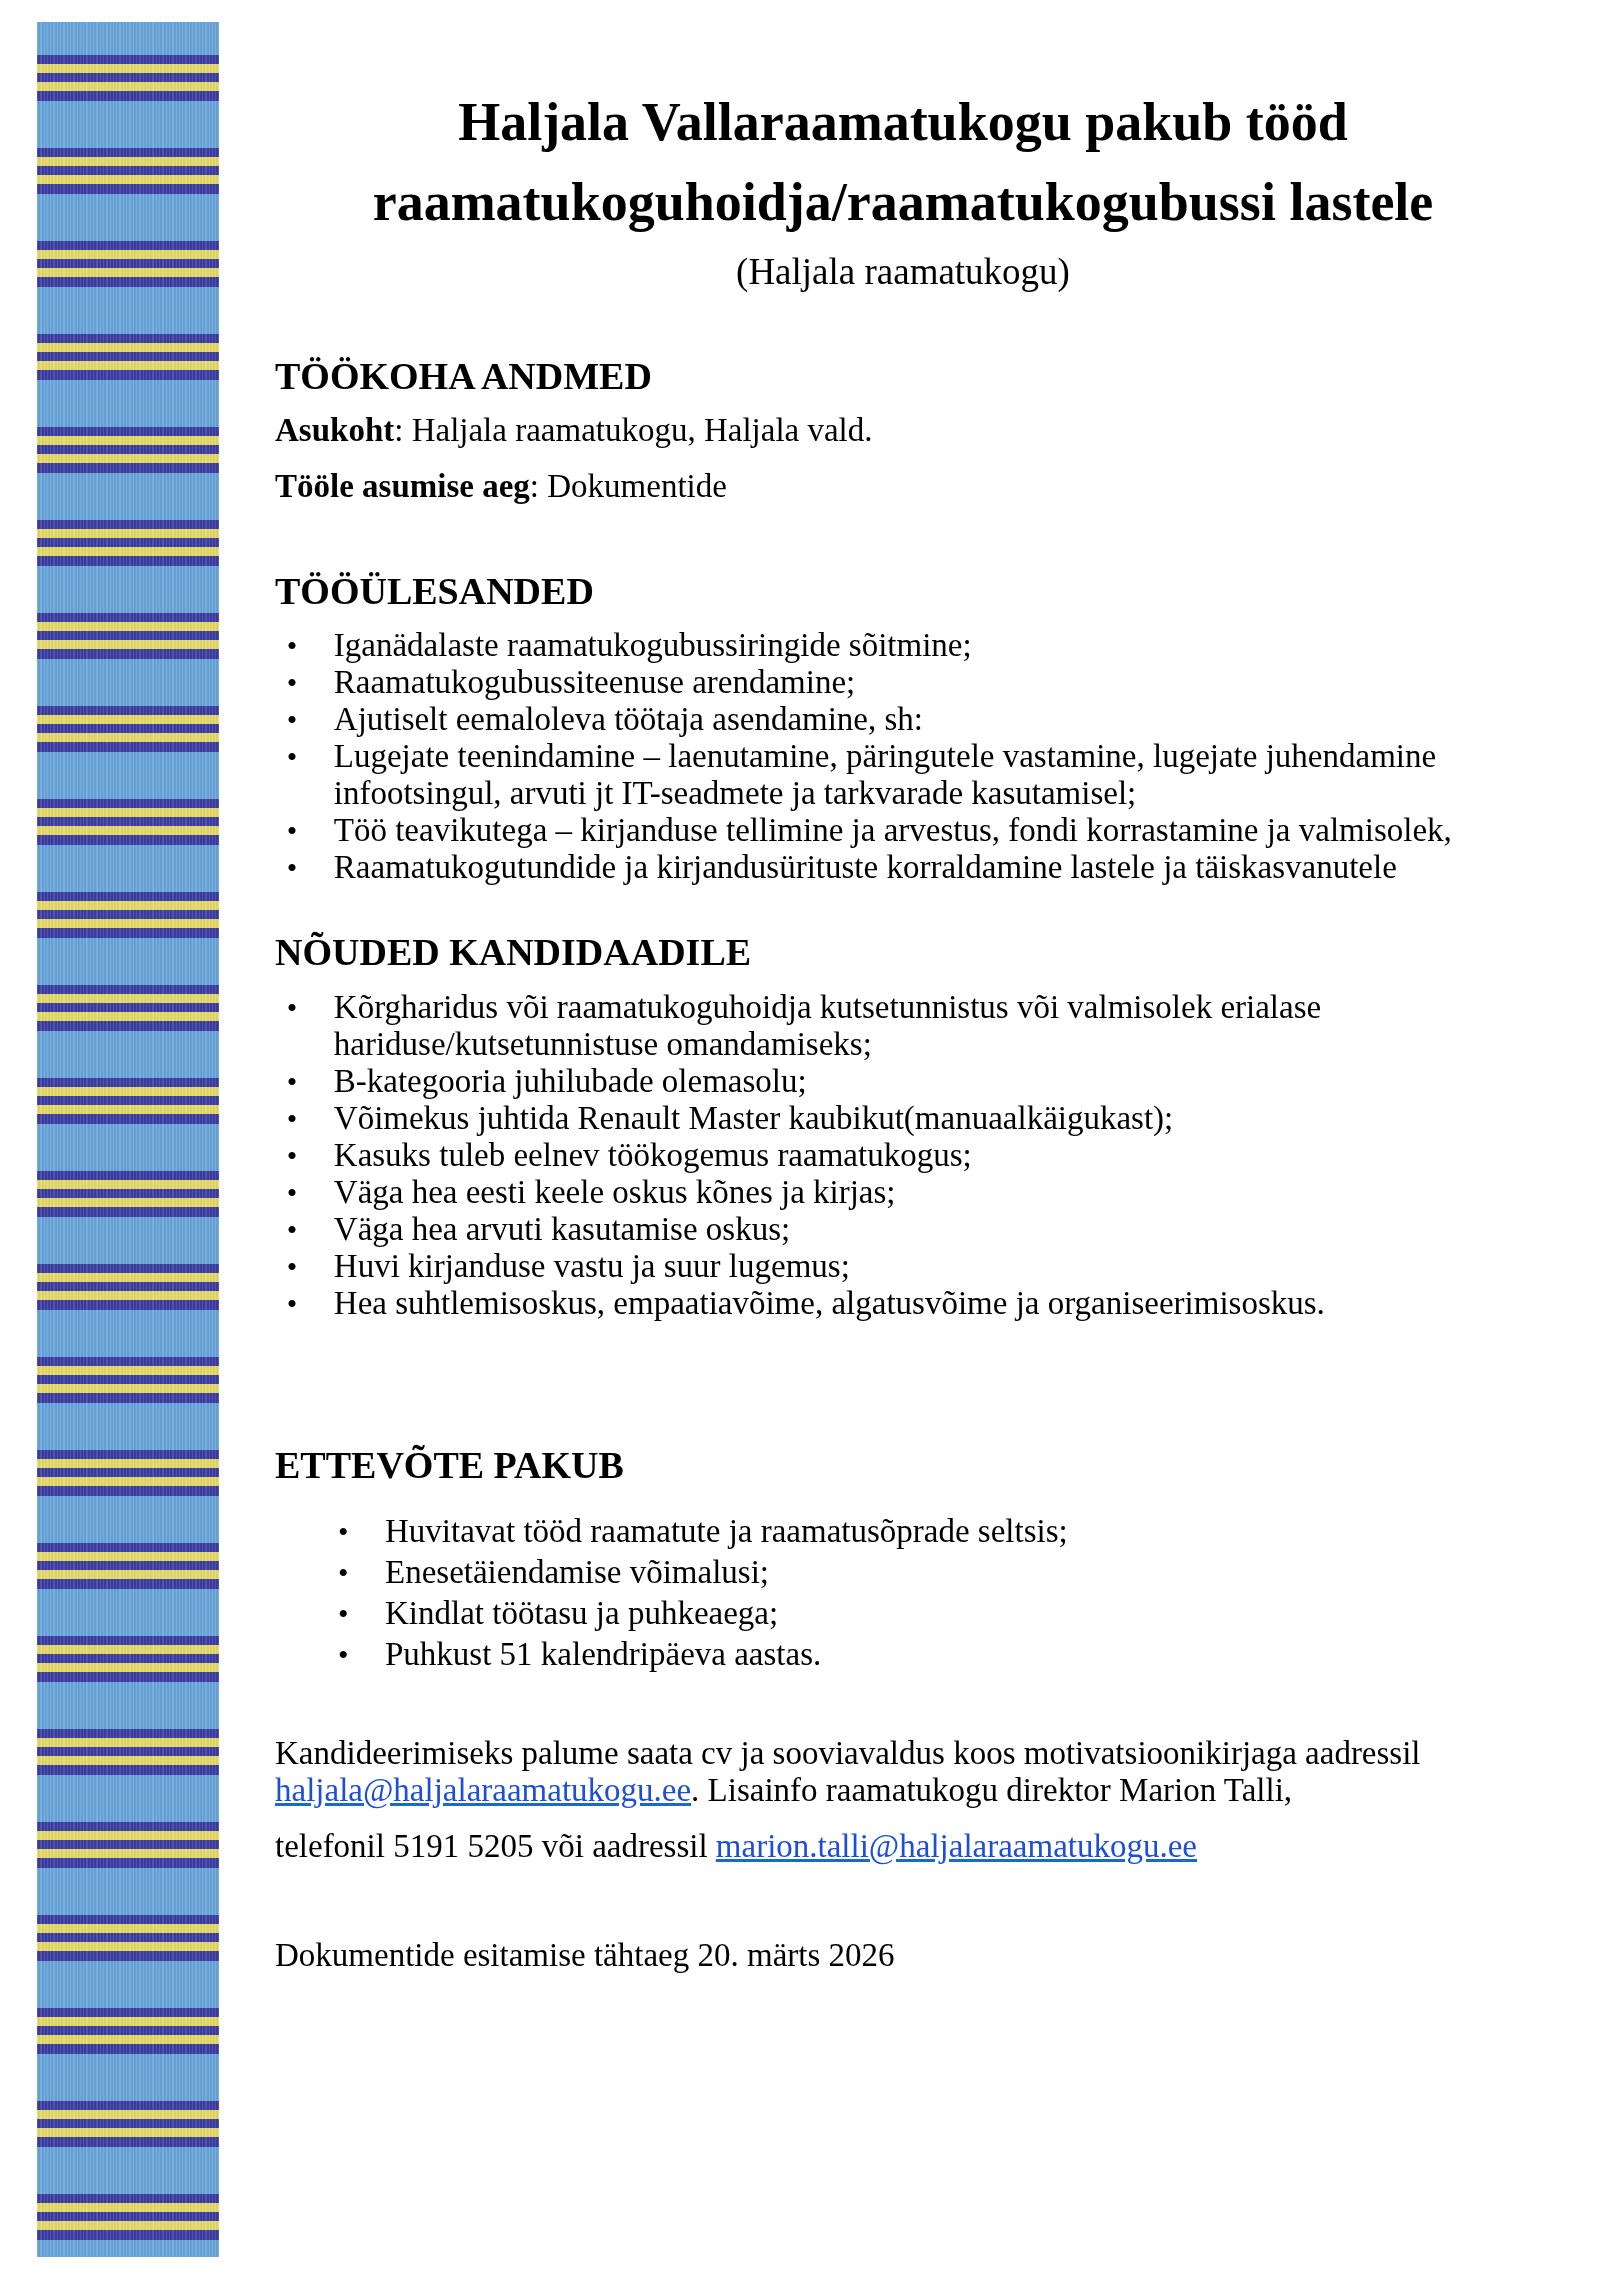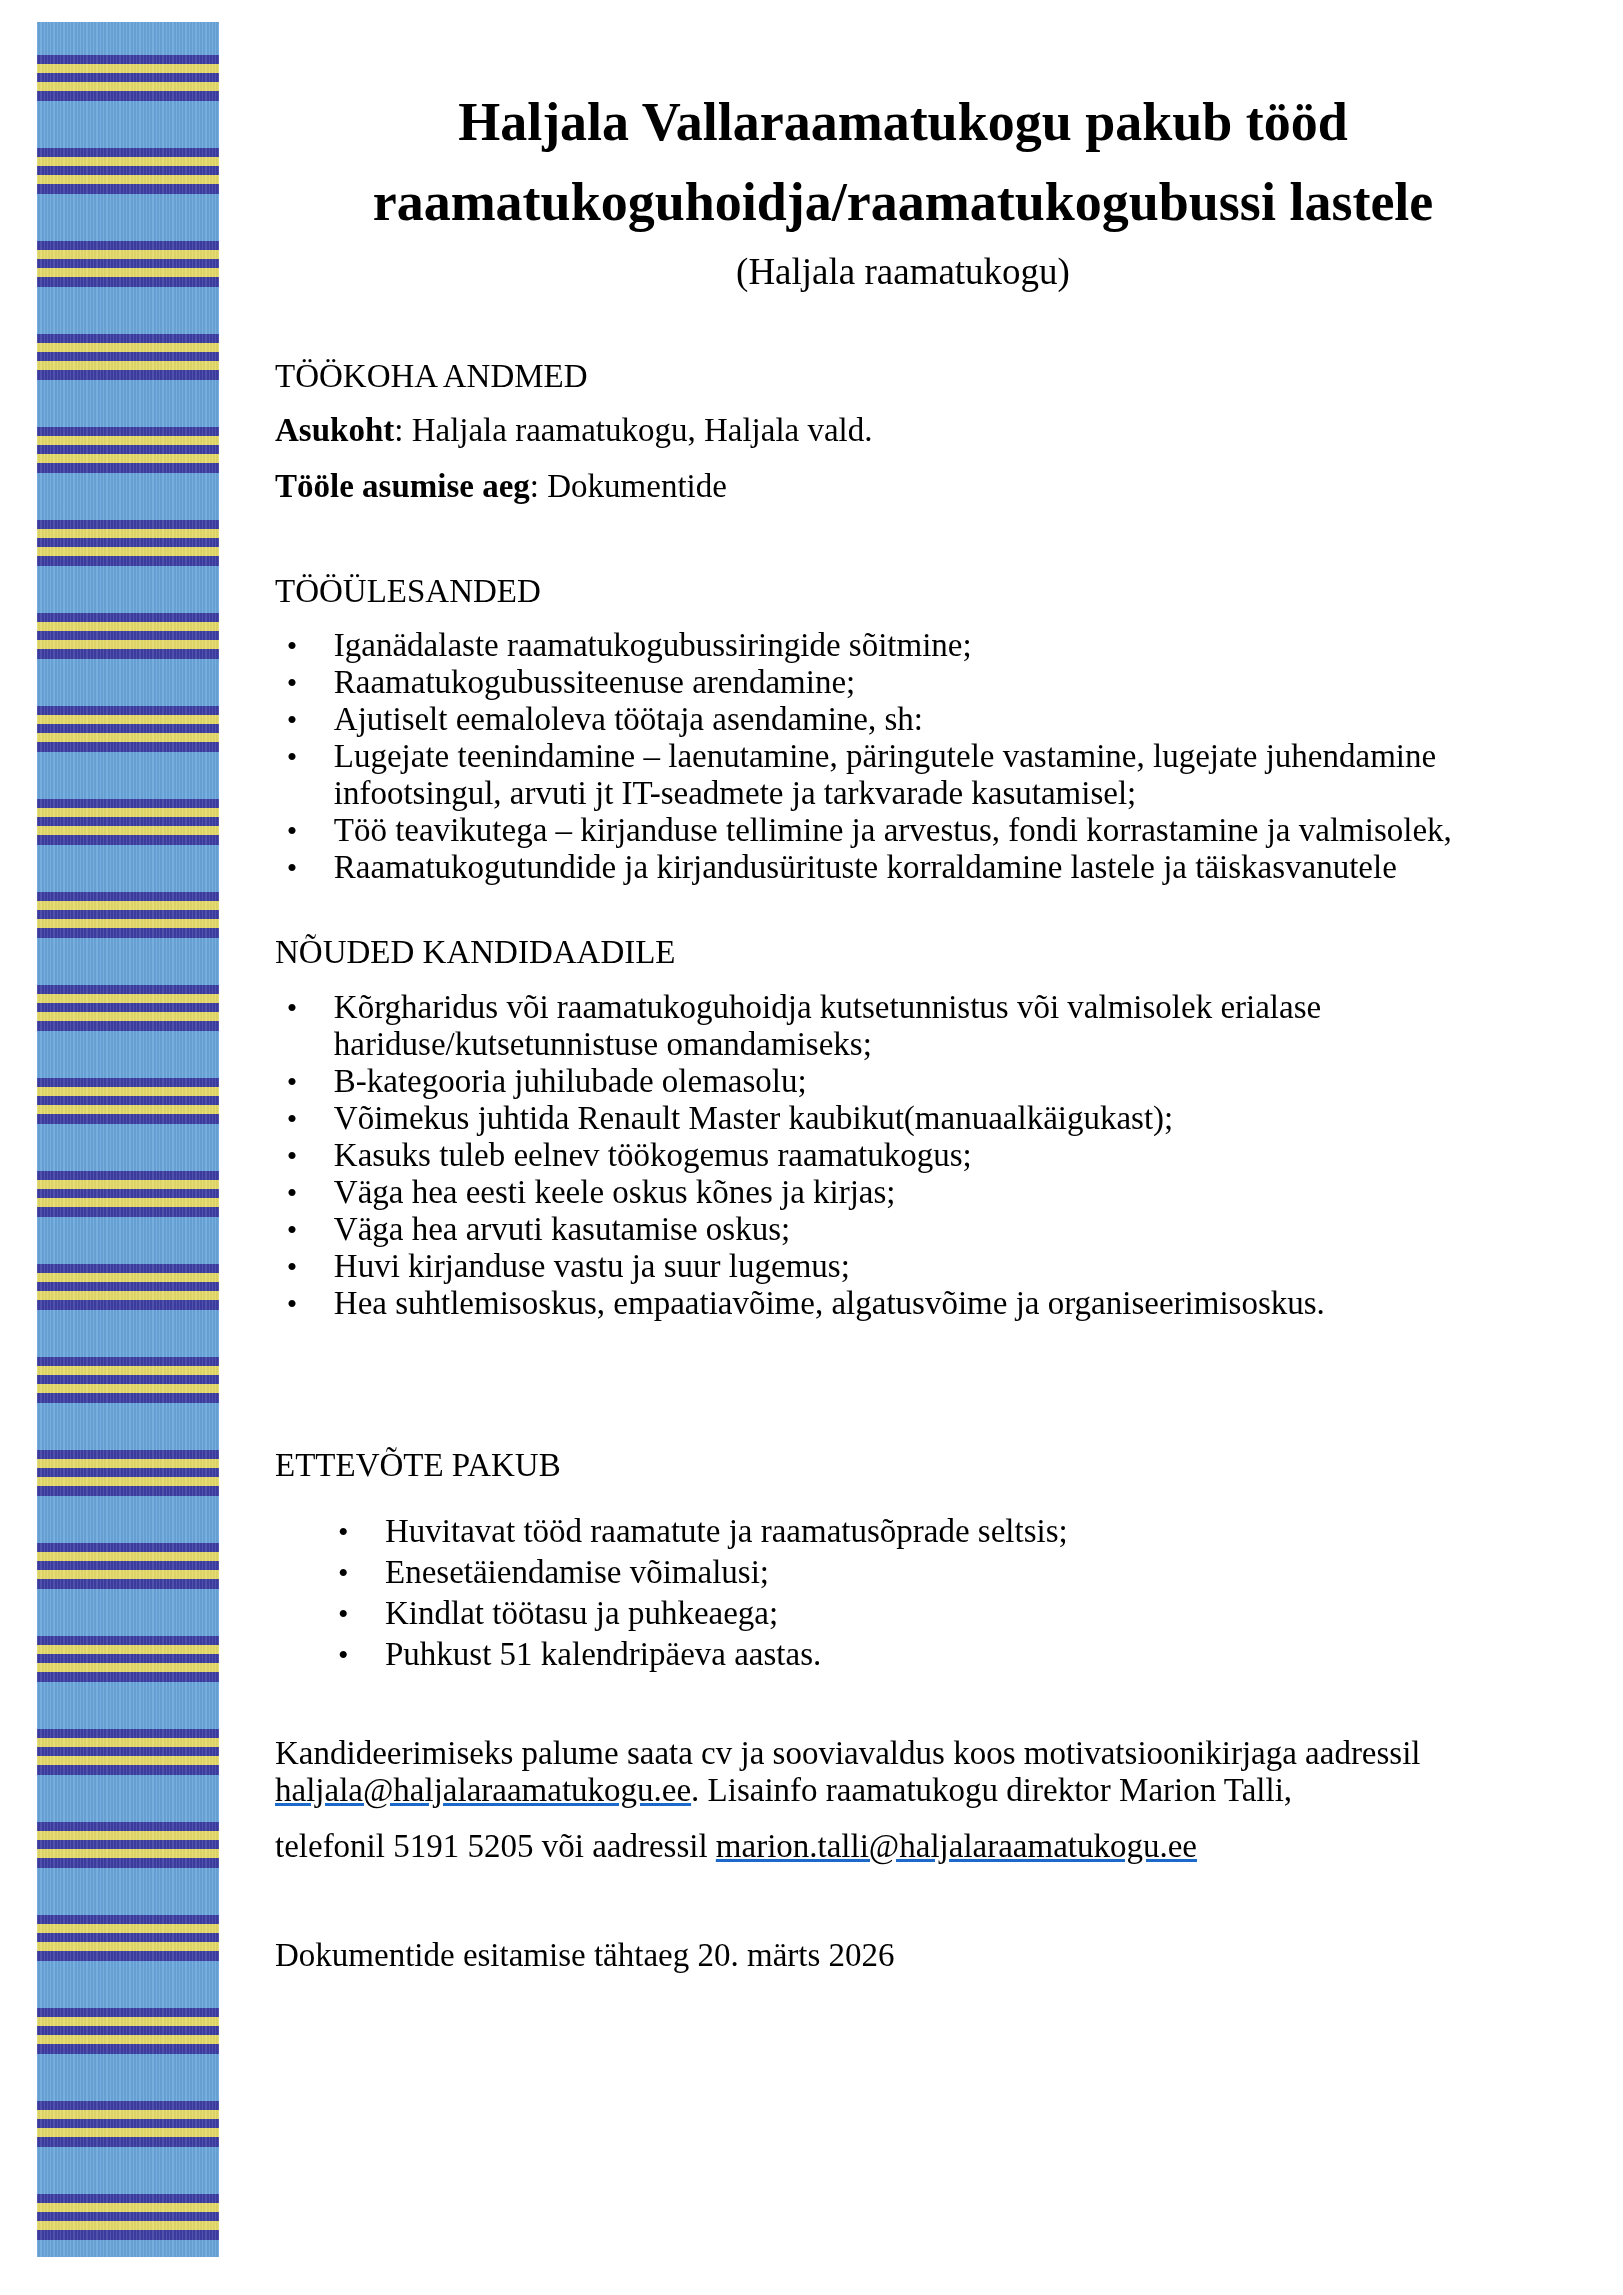--- a/index.html
+++ b/index.html
@@ -48,22 +48,22 @@
     font-size: 54px;
     line-height: 80px;
   }
   .subtitle {
     font-size: 37px;
     line-height: 46px;
     margin-top: 6.5px;
   }
 
   .sec-heading {
-    font-weight: normal;
-    font-size: 33px;
+    font-weight: bold;
+    font-size: 38px;
     line-height: 39px;
   }
   .h-workplace { margin-top: 62px; }
   .h-tasks     { margin-top: 58px; }
   .h-req       { margin-top: 47px; }
   .h-offer     { margin-top: 124px; }
 
   .fields { margin-top: 6.5px; font-size: 33px; }
   .field-row { line-height: 56px; }
   .field-label { font-weight: bold; }
@@ -84,21 +84,21 @@
   .blist-offer .b-row { line-height: 41px; }
   .blist-offer .b-dot { margin-left: 63px; line-height: 41px; }
   .blist-offer .b-text { width: 1073px; }
 
   .para { font-size: 33px; line-height: 37px; width: 1171px; }
   .p-contact  { margin-top: 60px; }
   .p-phone    { margin-top: 19px; }
   .p-deadline { margin-top: 72px; }
 
   .email-link {
-    color: #000000;
+    color: #1d4ed8;
     text-decoration: underline;
     text-decoration-color: #1b6ac9;
     cursor: pointer;
   }
 </style>
 </head>
 <body>
 
 <div class="page">
 

